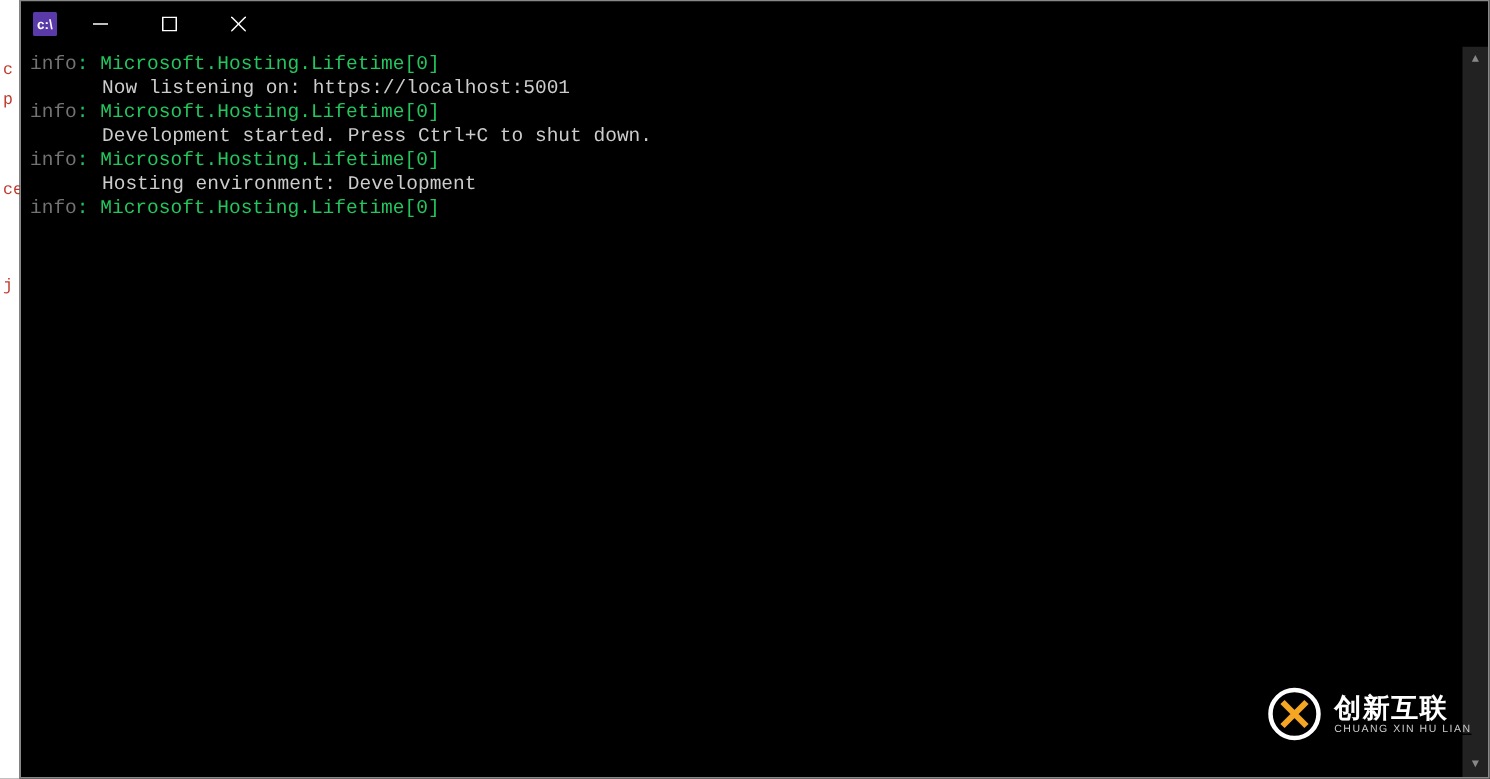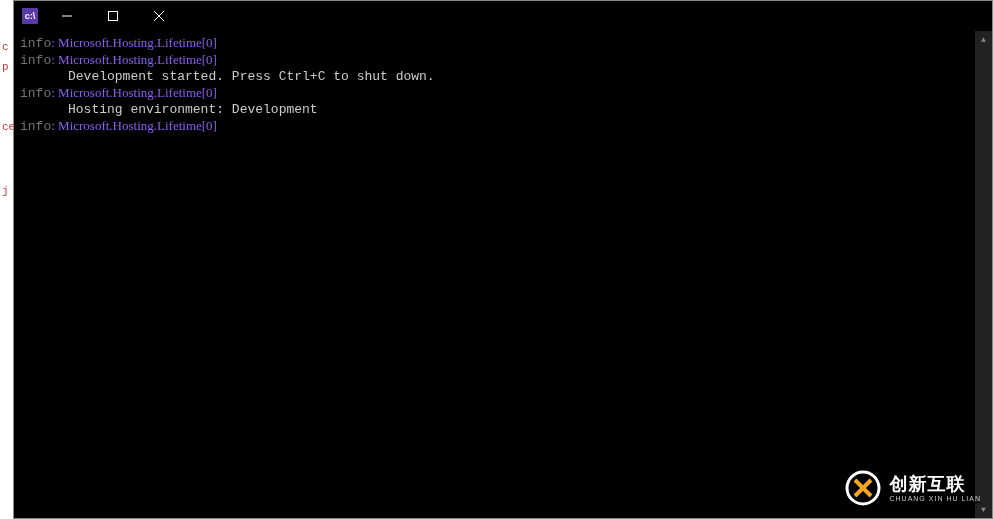--- a/index.html
+++ b/index.html
@@ -81,25 +81,25 @@
     }
     .scrollbar .arrow {
       width: 17px; height: 17px;
       display: flex; align-items: center; justify-content: center;
       color: #888; font-size: 8px;
     }
     .scrollbar .track { position: absolute; top: 17px; bottom: 17px; left:0; right:0; }
     .scrollbar .arrow.bottom { position: absolute; bottom: 0; }
     .log-line { white-space: pre; }
     .lvl { color: #737373; }
-    .src { color: #8b5cf6; font-family: Liberation Serif, serif; }
+    .src { color: #22c55e; }
     .msg { color: #ccc; padding-left: 48px; display: block; }
     .watermark {
       position: absolute;
-      right: 0; bottom: 8px;
+      right: 0; bottom: 20px;
       height: 46px;
       display: flex;
       align-items: center;
       gap: 8px;
       padding: 0 12px;
       z-index: 5;
       text-decoration: underline;
     }
     .watermark .logo {
       width: 36px; height: 36px;
@@ -137,21 +137,21 @@
       <div class="win-btn">
         <svg width="10" height="10">
             <line x1="0" y1="0" x2="10" y2="10"></line>
             <line x1="10" y1="0" x2="0" y2="10"></line>
           </svg>
       </div>
     </div>
   </div>
 
   <div class="console">
-    <div class="log-line"><span class="lvl">info</span><span class="src">: <span>Microsoft.Hosting.Lifetime[0]</span></span></div>
+    <div class="log-line"><span class="lvl">info</span><span class="src">: <span>Microsoft.Hosting.Lifetime[0]</span></span><span class="msg">Now listening on: https://localhost:5001</span></div>
     <div class="log-line"><span class="lvl">info</span><span class="src">: <span>Microsoft.Hosting.Lifetime[0]</span></span><span class="msg">Development started. Press Ctrl+C to shut down.</span></div>
     <div class="log-line"><span class="lvl">info</span><span class="src">: <span>Microsoft.Hosting.Lifetime[0]</span></span><span class="msg">Hosting environment: Development</span></div>
     <div class="log-line"><span class="lvl">info</span><span class="src">: <span>Microsoft.Hosting.Lifetime[0]</span></span></div>
 
     <div class="scrollbar">
       <div class="arrow">▲</div>
       <div class="track"></div>
       <div class="arrow bottom">▼</div>
     </div>
   </div>

